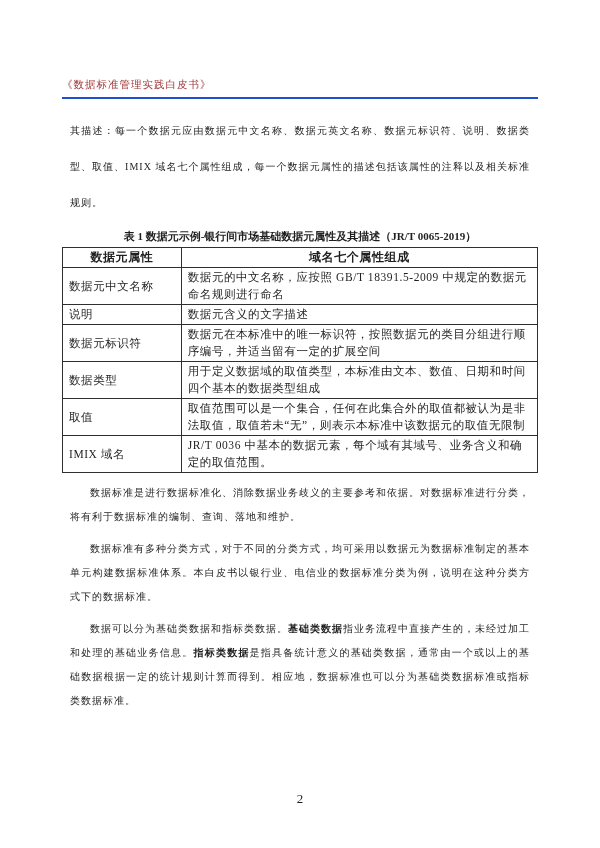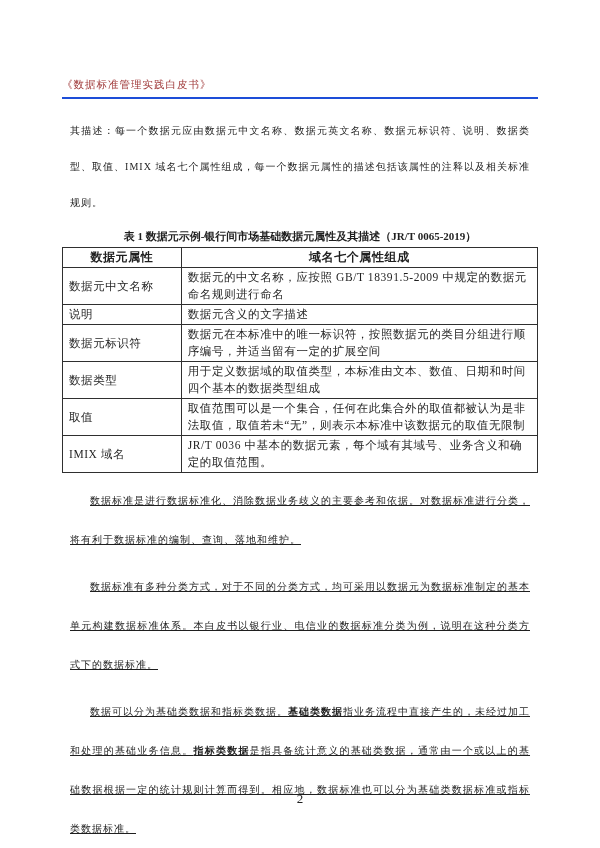--- a/index.html
+++ b/index.html
@@ -35,22 +35,21 @@
     font-size: 10px;
     text-align: justify;
     letter-spacing: 0.1em;
     line-height: 34px;
   }
   .body-text.first {
     margin-top: 14px;
     line-height: 36px;
   }
   .body-text.tight {
-    line-height: 39px;
-    text-decoration: underline;
+    line-height: 24px;
   }
   .indent {
     text-indent: 2em;
   }
   .bold {
     font-weight: bold;
   }
   .table-caption {
     margin: 7px 0 3px 0;
     text-align: center;

